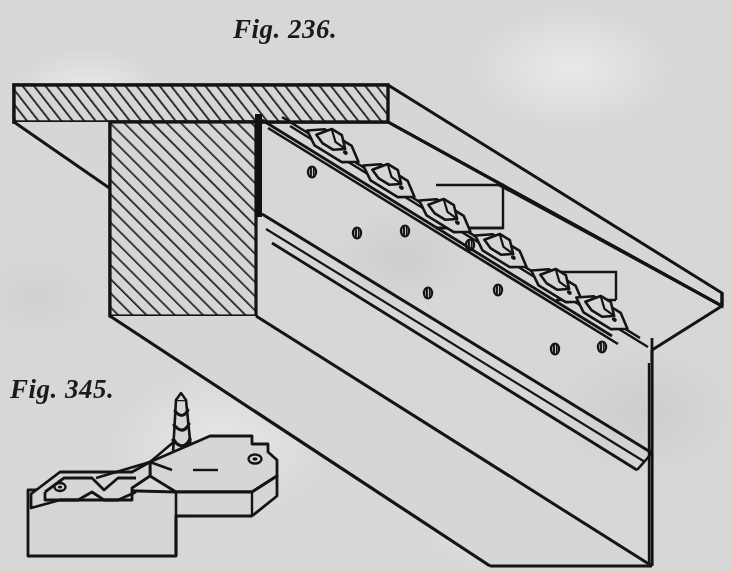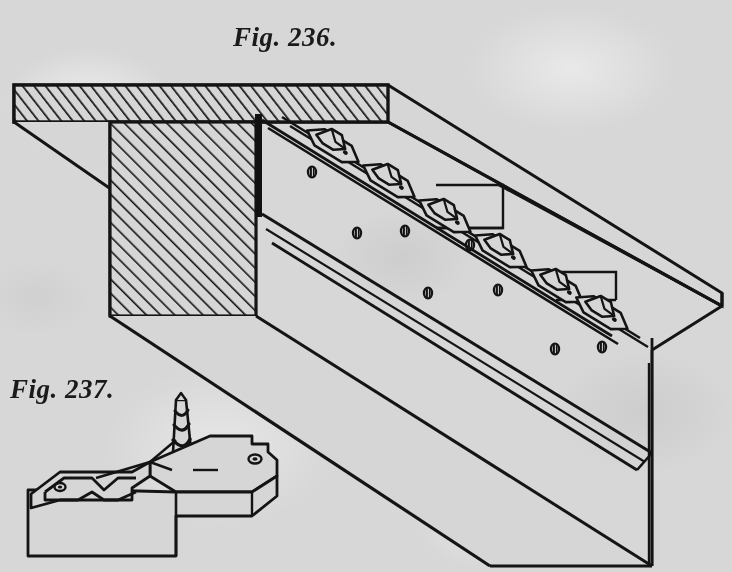--- a/index.html
+++ b/index.html
@@ -33,21 +33,21 @@
   .cap{
     position:absolute;
     font-family:"Liberation Serif", serif;
     font-style:italic;
     font-weight:700;
     color:#1a1a1a;
     letter-spacing:.5px;
     white-space:nowrap;
     user-select:none;
   }
-  #cap236{ left:233px; top:22px; font-size:27px; }
+  #cap236{ left:233px; top:14px; font-size:27px; }
   #cap237{ left:10px;  top:374px; font-size:27px; }
 </style>
 </head>
 <body>
 
 <div id="page">
 
   <div id="paper-texture"></div>
 
   <svg id="fig-svg" width="732" height="572" viewBox="0 0 732 572" shape-rendering="geometricPrecision">
@@ -244,15 +244,15 @@
 
       <g>
         <path d="M 193,470 L 218,470" fill="none" stroke="#141414" stroke-width="2.4"></path>
         <path d="M 172,470 L 150,462" fill="none" stroke="#141414" stroke-width="2.4"></path>
       </g>
     </g>
   </svg>
 
   <div class="cap" id="cap236">Fig. 236.</div>
 
-  <div class="cap" id="cap237">Fig. 237.</div>
+  <div class="cap" id="cap237">Fig. 345.</div>
 
 </div>
 
 </body></html>

